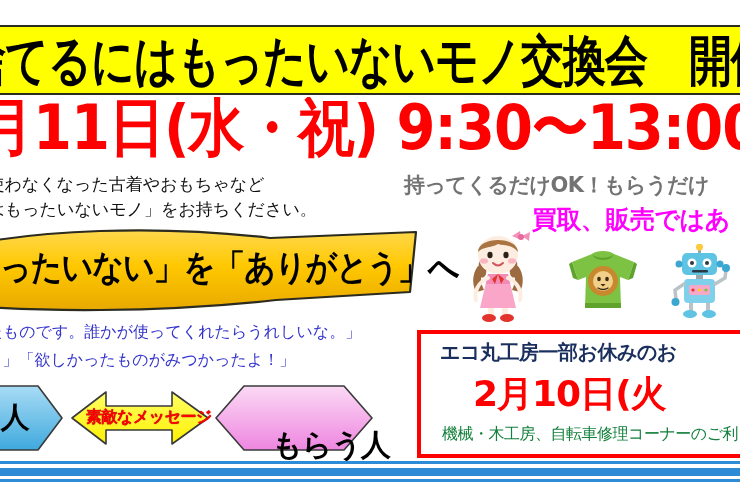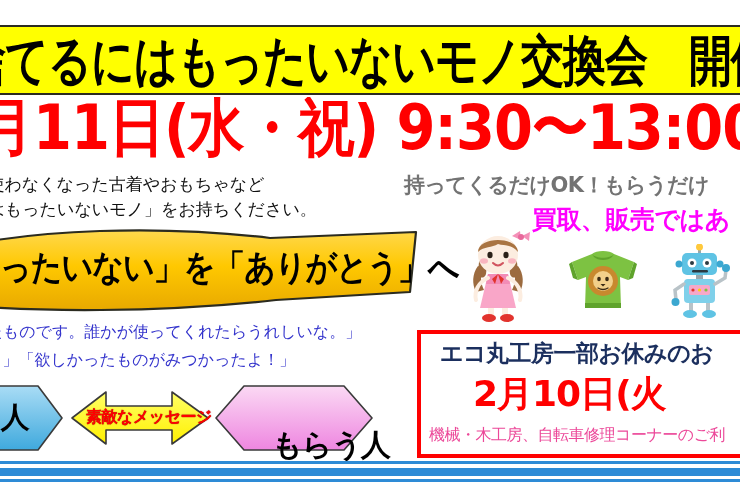--- a/index.html
+++ b/index.html
@@ -208,47 +208,47 @@
     background: #ffffff;
     box-sizing: border-box;
     overflow: hidden;
   }
   .notice-head {
     position: absolute;
     left: 19px;
     top: 8px;
     font-family: "DejaVu Sans", sans-serif;
     font-weight: 700;
-    font-size: 23px;
+    font-size: 20px;
     line-height: 1;
     color: #1B2F5E;
     white-space: nowrap;
     letter-spacing: -0.5px;
   }
   .notice-date {
     position: absolute;
     left: 52px;
     top: 42px;
     font-family: "DejaVu Sans", sans-serif;
     font-weight: 700;
     font-size: 36px;
     line-height: 1;
     color: #FF0000;
     white-space: nowrap;
     letter-spacing: -1px;
   }
   .notice-sub {
     position: absolute;
-    left: 8px;
+    left: 21px;
     top: 93px;
-    font-family: Liberation Serif, serif;
+    font-family: Liberation Mono, monospace;
     font-weight: 400;
     font-size: 16px;
     line-height: 1;
-    color: #ec4899;
+    color: #15803d;
     white-space: nowrap;
     letter-spacing: -0.5px;
   }
 
   
   .stripe-band {
     position: absolute;
     left: 0;
     top: 461px;
     width: 740px;

